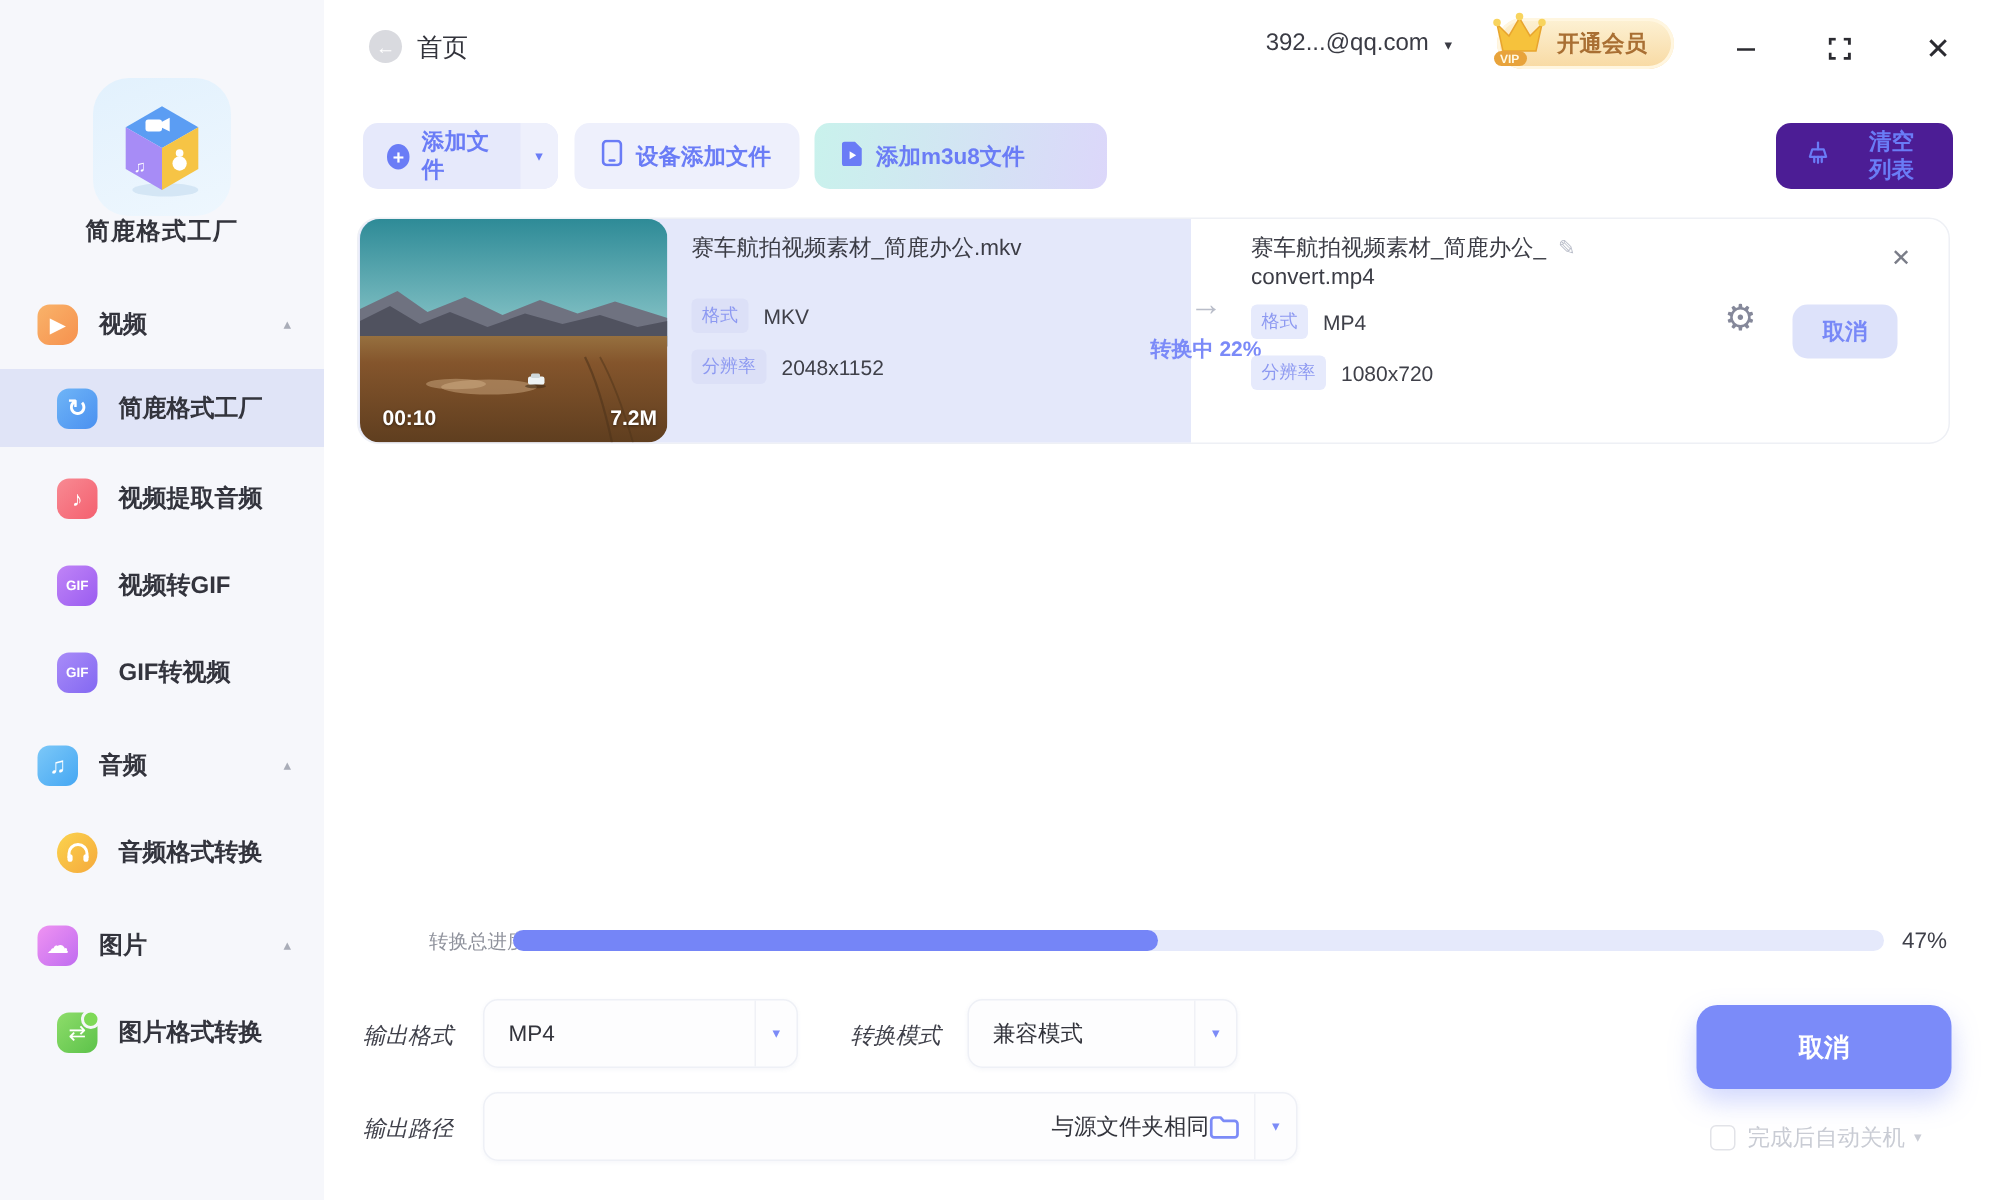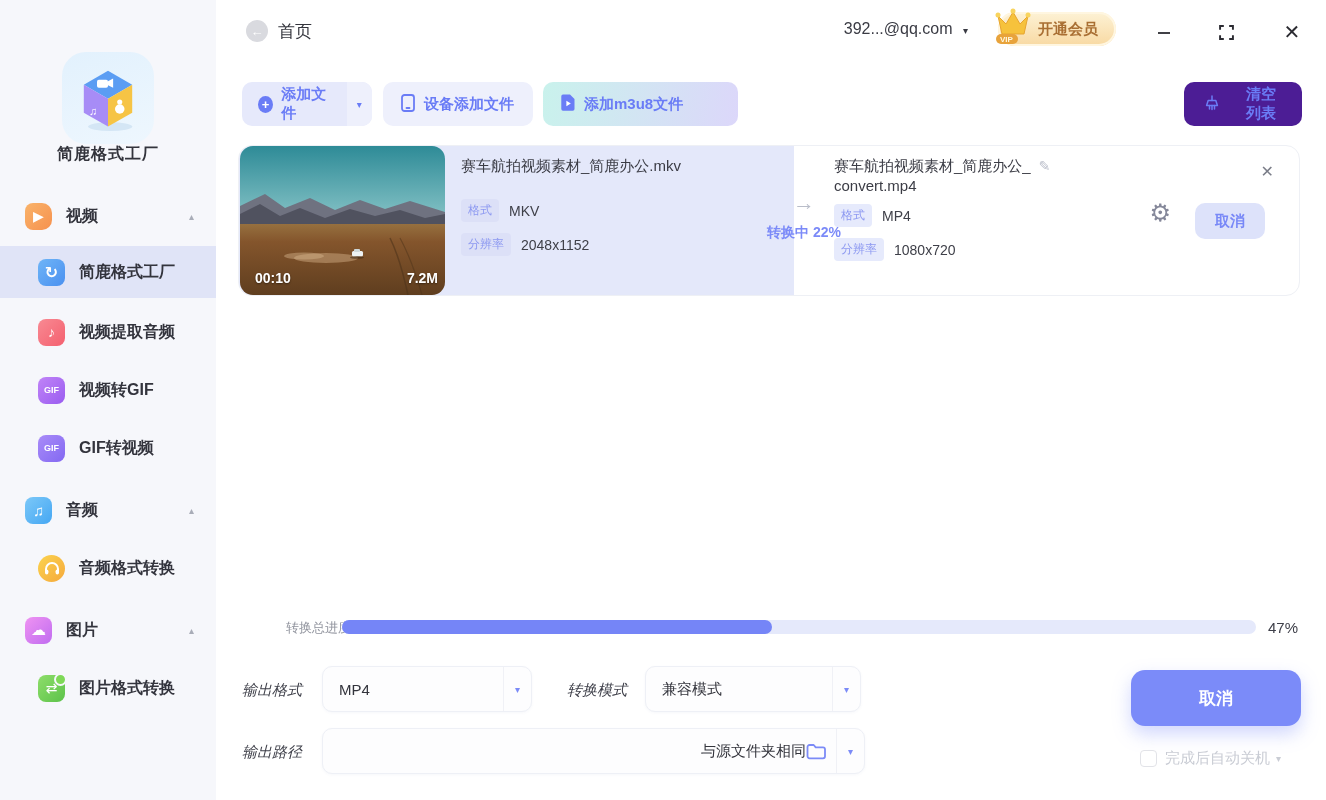--- a/index.html
+++ b/index.html
@@ -102,21 +102,21 @@
   .progress-track { position:absolute; left:342px; top:620px; width:914px; height:14px; border-radius:7px; background:#e5e9fb; }
   .progress-fill { height:14px; border-radius:7px; background:#7585f7; width:47%; }
   .progress-pct { position:absolute; left:1268px; top:619px; font-size:15px; color:#3f404a; }
 
   .select-box { position:absolute; height:46px; background:#fdfdfe; border:1px solid #eef0f6; border-radius:10px;
                 display:flex; align-items:center; cursor:pointer; box-shadow:0 1px 3px rgba(80,90,160,.05); }
   .select-box .val { flex:1; padding-left:16px; font-size:15px; color:#33343c; }
   .select-box .dd { width:28px; height:100%; display:flex; align-items:center; justify-content:center;
                     border-left:1px solid #f0f1f6; color:#7c8bf7; font-size:10px; }
   .fmt-select { left:322px; top:666px; width:210px; }
-  .mode-select { left:645px; top:666px; width:216px; }
+  .mode-select { left:645px; top:666px; width:180px; }
   .path-select { left:322px; top:728px; width:543px;text-align:right; }
   .folder-ic { display:flex; align-items:center; margin-right:10px; cursor:pointer; }
 
   .lbl-fmt { left:242px; top:681px; } .lbl-mode { left:567px; top:681px; } .lbl-path { left:242px; top:743px; }
 
   .big-cancel { position:absolute; left:1131px; top:670px; width:170px; height:56px; border-radius:14px;
                 background:#7b8bf9; color:#fff; font-size:17px; font-weight:bold; display:flex; align-items:center;
                 justify-content:center; cursor:pointer; box-shadow:0 8px 18px rgba(123,139,249,.35); }
   .shutdown-row { position:absolute; left:1140px; top:749px; display:flex; align-items:center; cursor:pointer; }
   .shutdown-box { width:17px; height:17px; border:1px solid #e2e3e8; border-radius:4px; background:#fff; margin-right:8px; }

